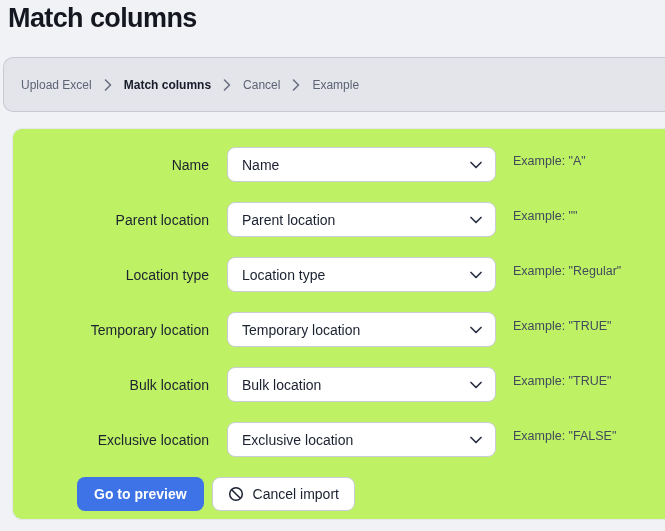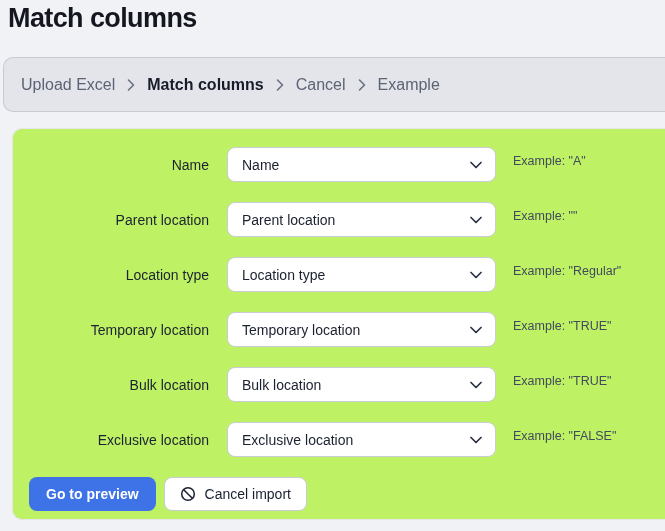--- a/index.html
+++ b/index.html
@@ -19,21 +19,21 @@
   }
 
   .crumbbar {
     position: absolute; left: 3px; top: 57px; width: 662px; height: 55px;
     box-sizing: border-box;
     background: #e4e5eb;
     border: 1px solid #c7c9d3; border-right: none;
     border-radius: 10px 0 0 10px;
     display: flex; align-items: center;
     padding-left: 17px; gap: 12px;
-    font-size: 16px;
+    font-size: 12px;
   }
   .crumb { color: #5c6374; cursor: pointer; }
   .crumb.active { color: #171b2a; font-weight: 700; cursor: default; }
   .crumb-sep { display: flex; align-items: center; color: #6a7080; }
 
   .card {
     position: absolute; left: 12px; top: 128px; width: 662px; height: 392px;
     box-sizing: border-box;
     background: #bef264;
     border: 1px solid #e4e6ec; border-right: none;
@@ -56,21 +56,21 @@
   .chev { display: flex; align-items: center; }
   .example {
     margin-left: 17px; align-self: flex-start; margin-top: 7px;
     font-size: 12.5px; color: #424a5c; white-space: nowrap;
   }
 
   .actions { display: flex; align-items: center; gap: 8px; margin-top: 1px; margin-left: 3px; }
   .btn { height: 34px; box-sizing: border-box; border-radius: 8px; font-family: inherit; font-size: 14px; cursor: pointer; }
   .btn-primary {
     background: #3d73e6; color: #ffffff; border: none;
-    font-weight: 700; padding: 9px 17px;
+    font-weight: 700; padding: 9px 17px; margin-left: 48px;
   }
   .btn-secondary {
     background: #ffffff; color: #1a2030; border: 1px solid #c9ccd5;
     font-weight: 500; padding: 0 15px;
     display: flex; align-items: center; gap: 9px;
   }
   .ban-icon { display: flex; align-items: center; }
 </style>
 </head>
 <body>

